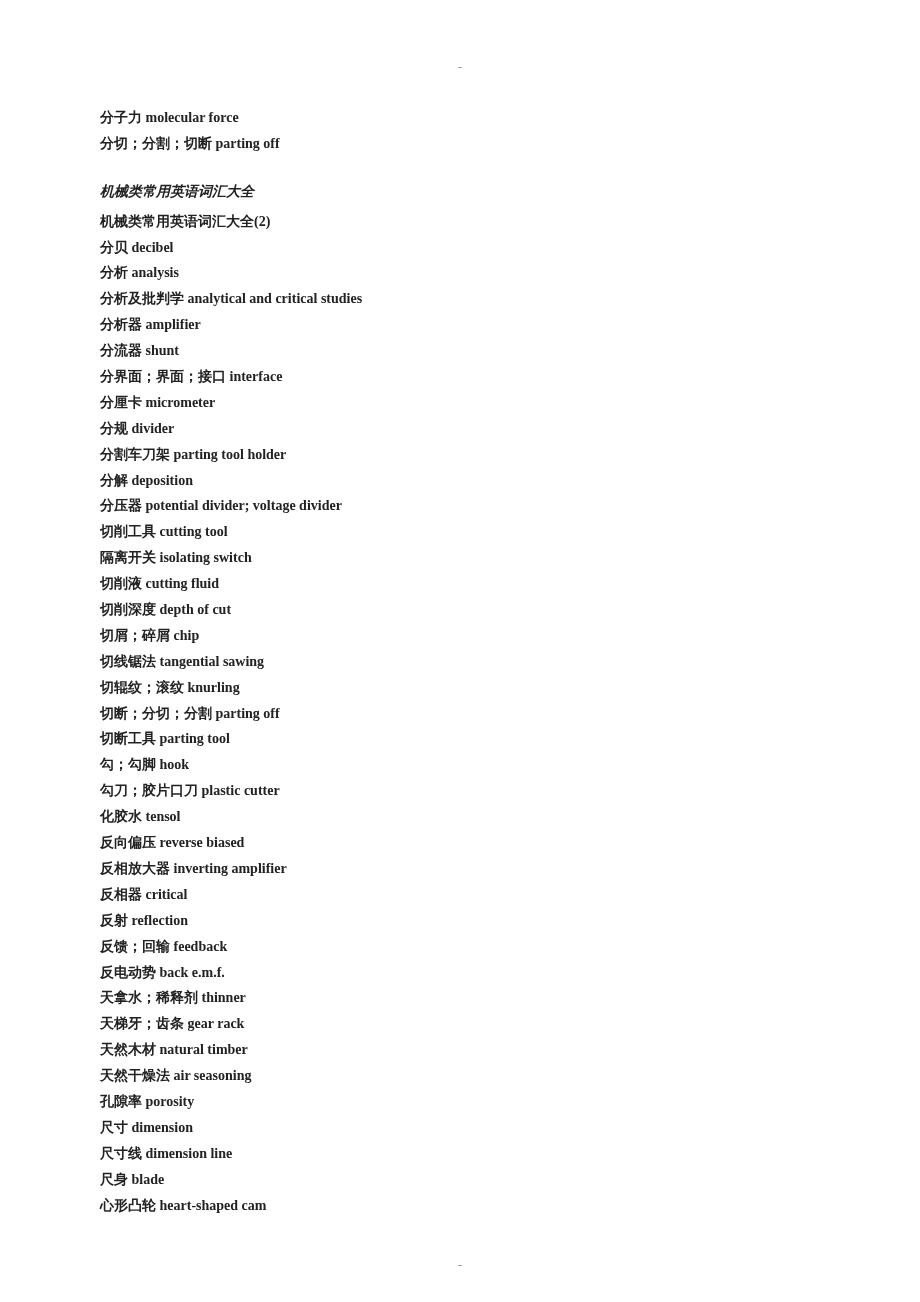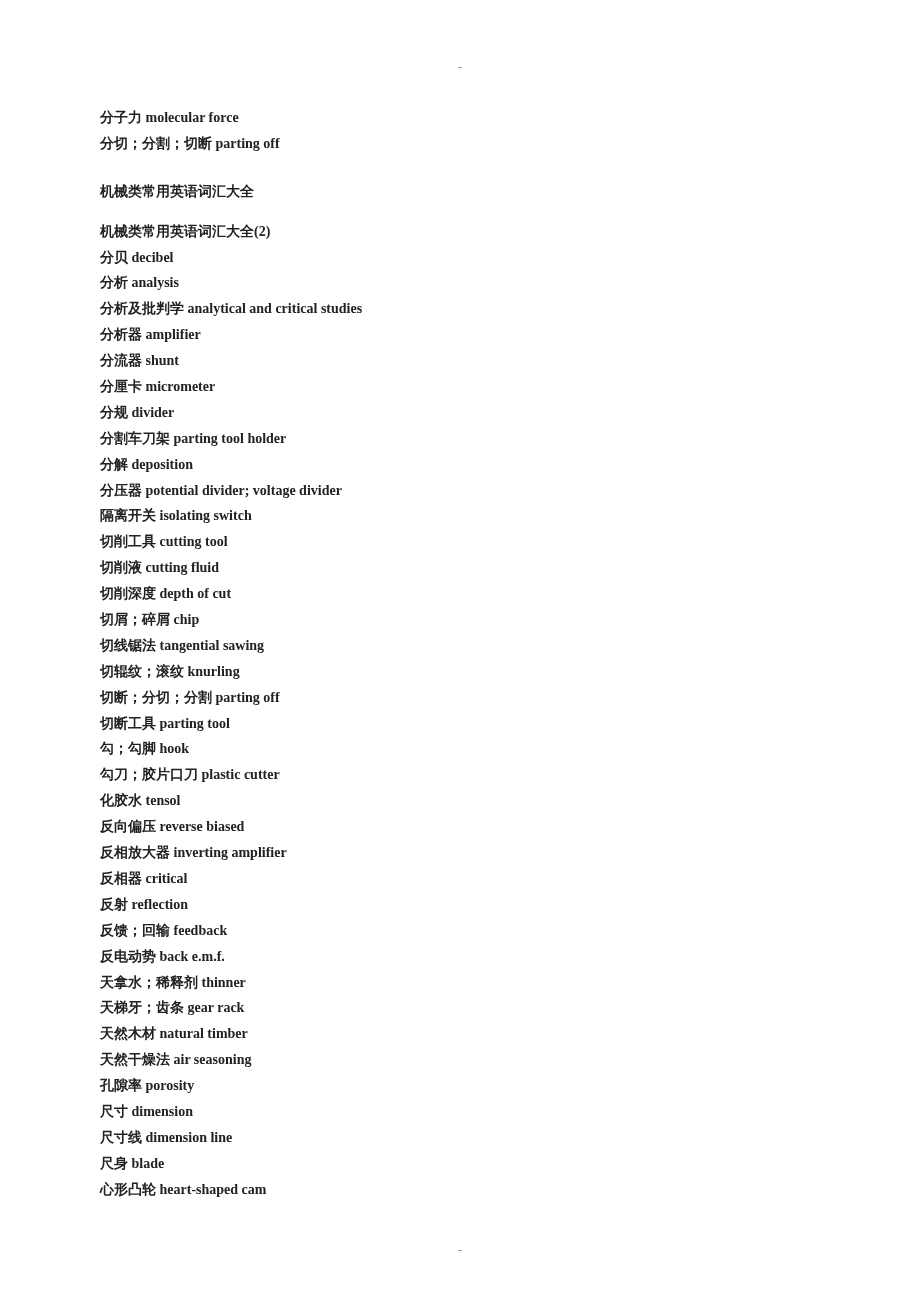--- a/index.html
+++ b/index.html
@@ -33,21 +33,22 @@
     .term-line {
       line-height: 1.85;
       margin: 0;
       padding: 0;
       font-weight: bold;
     }
 
     .term-line.bold-section {
       font-weight: bold;
       margin-top: 10px;
-      margin-bottom: 14px;
+      margin-bottom: 4px;
+      font-style: italic;
     }
 
     .spacer {
       height: 12px;
     }
 
     .bottom-dash {
       text-align: center;
       color: #888;
       font-size: 12px;
@@ -65,27 +66,28 @@
       <div class="term-line">分子力  molecular force</div>
       <div class="term-line">分切；分割；切断  parting off</div>
       <div class="spacer"></div>
       <div class="term-line bold-section">机械类常用英语词汇大全</div>
       <div class="term-line">机械类常用英语词汇大全(2)</div>
       <div class="term-line">分贝  decibel</div>
       <div class="term-line">分析  analysis</div>
       <div class="term-line">分析及批判学  analytical and critical studies</div>
       <div class="term-line">分析器  amplifier</div>
       <div class="term-line">分流器  shunt</div>
+      <div class="term-line">分界面；界面；接口  interface</div>
       <div class="term-line">分厘卡  micrometer</div>
       <div class="term-line">分规  divider</div>
       <div class="term-line">分割车刀架  parting tool holder</div>
       <div class="term-line">分解  deposition</div>
       <div class="term-line">分压器  potential divider; voltage divider</div>
+      <div class="term-line">切削工具  cutting tool</div>
       <div class="term-line">隔离开关  isolating switch</div>
-      <div class="term-line">切削工具  cutting tool</div>
       <div class="term-line">切削液  cutting fluid</div>
       <div class="term-line">切削深度  depth of cut</div>
       <div class="term-line">切屑；碎屑  chip</div>
       <div class="term-line">切线锯法  tangential sawing</div>
       <div class="term-line">切辊纹；滚纹  knurling</div>
       <div class="term-line">切断；分切；分割  parting off</div>
       <div class="term-line">切断工具  parting tool</div>
       <div class="term-line">勾；勾脚  hook</div>
       <div class="term-line">勾刀；胶片口刀  plastic cutter</div>
       <div class="term-line">化胶水  tensol</div>

